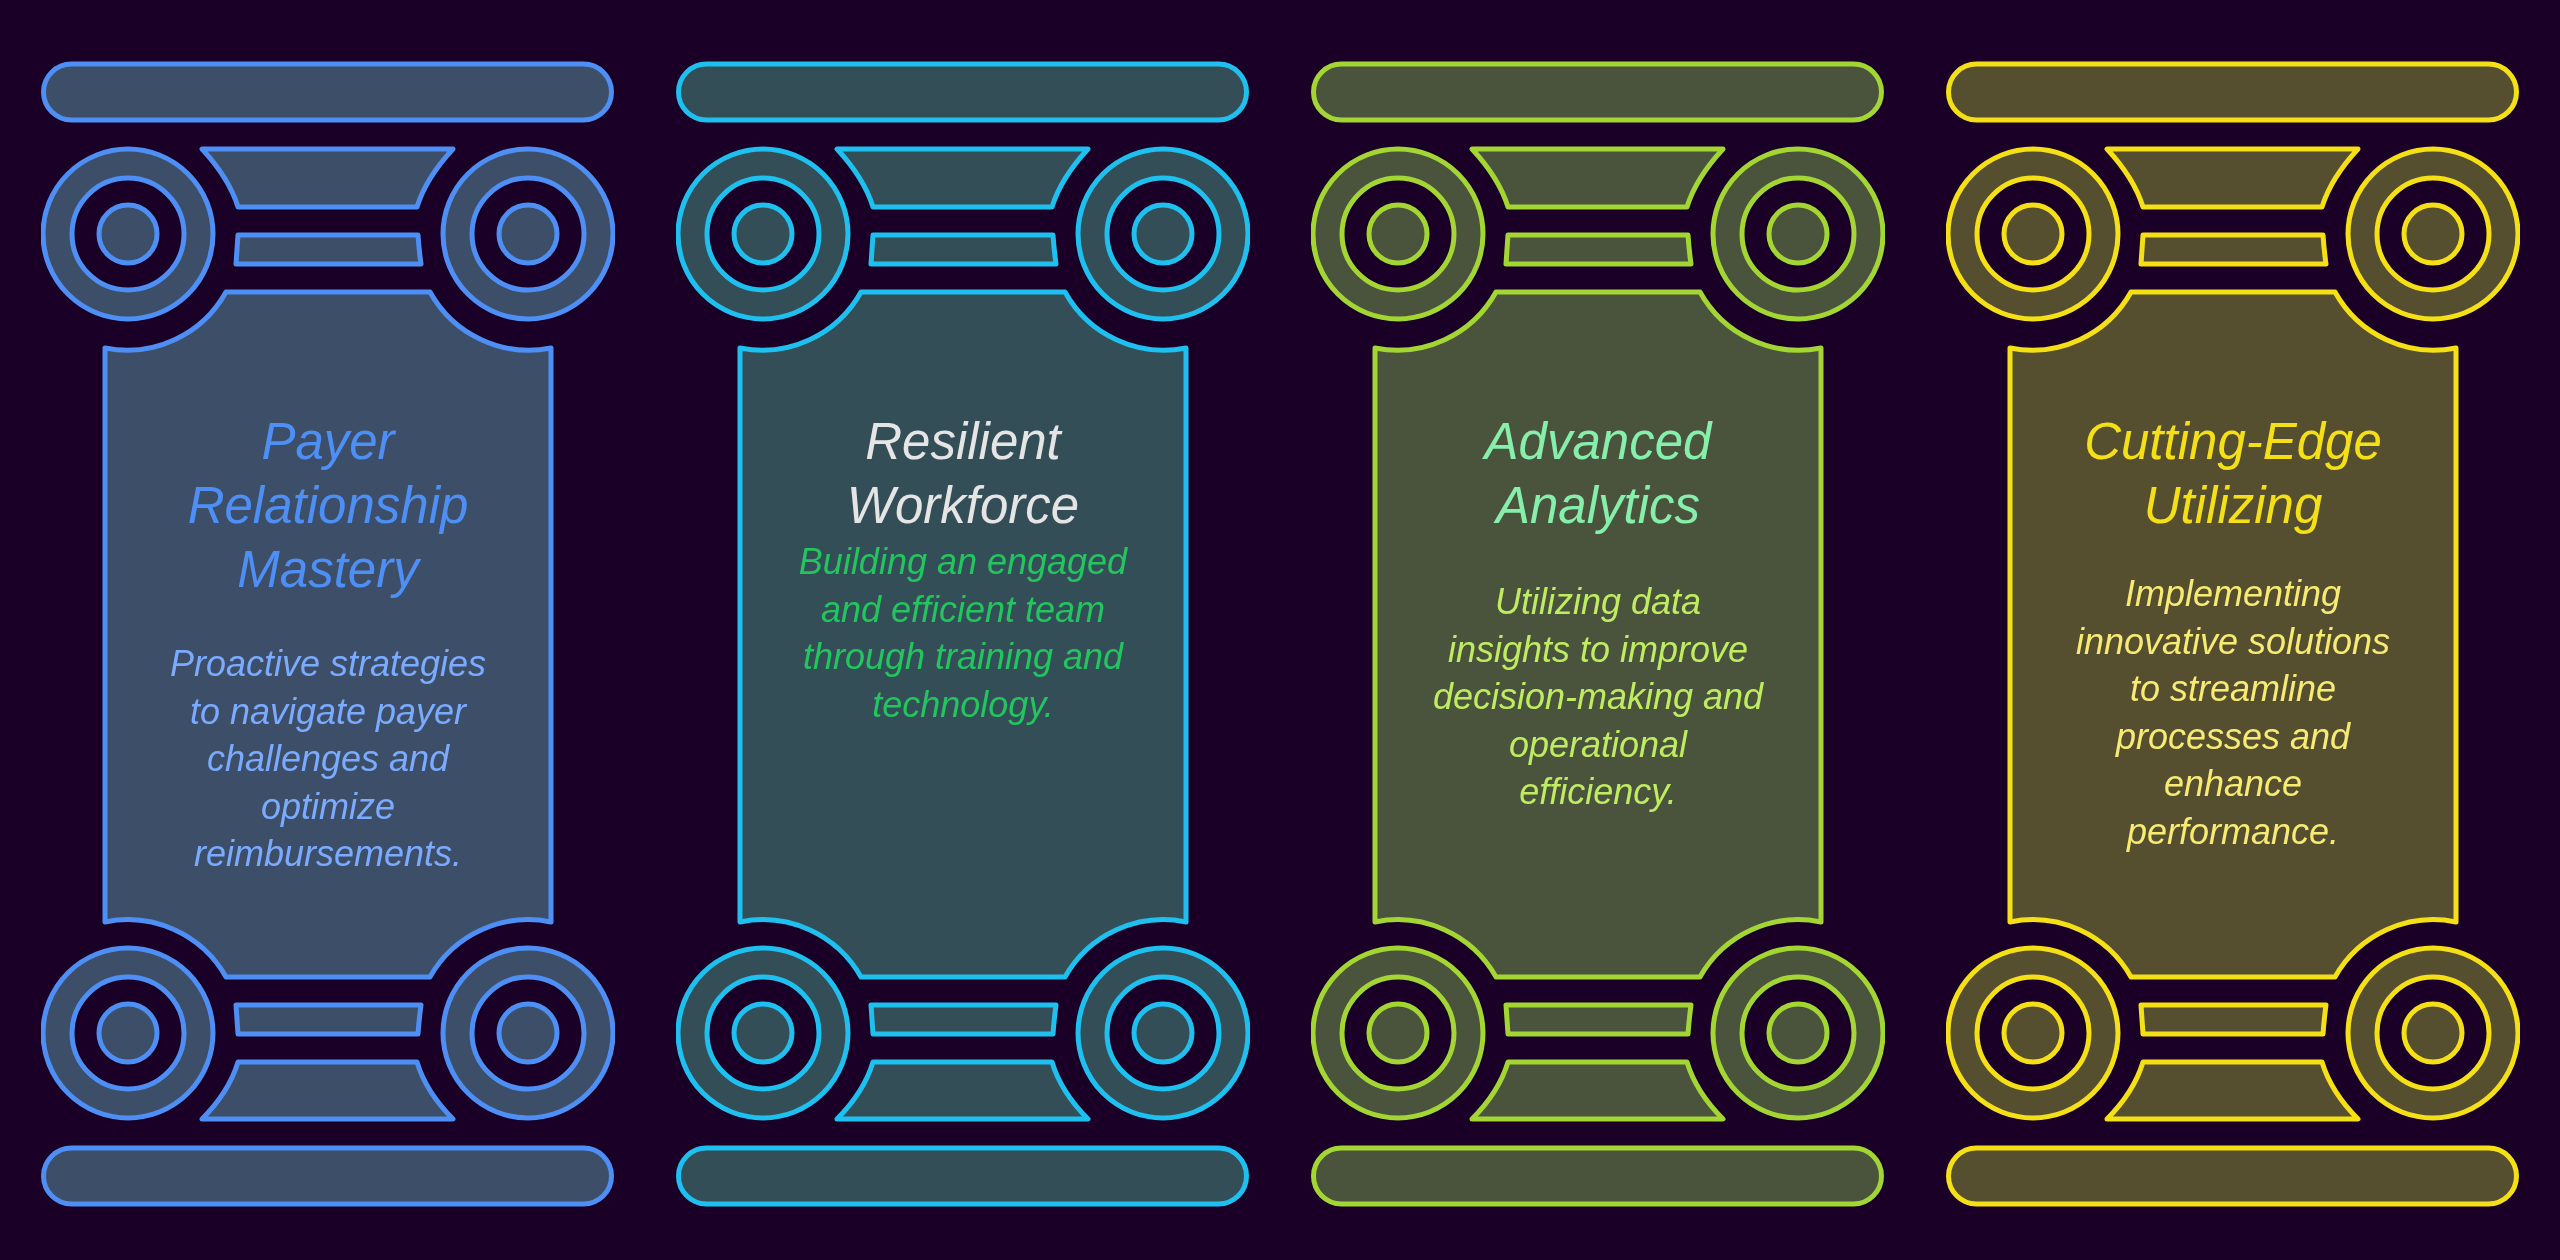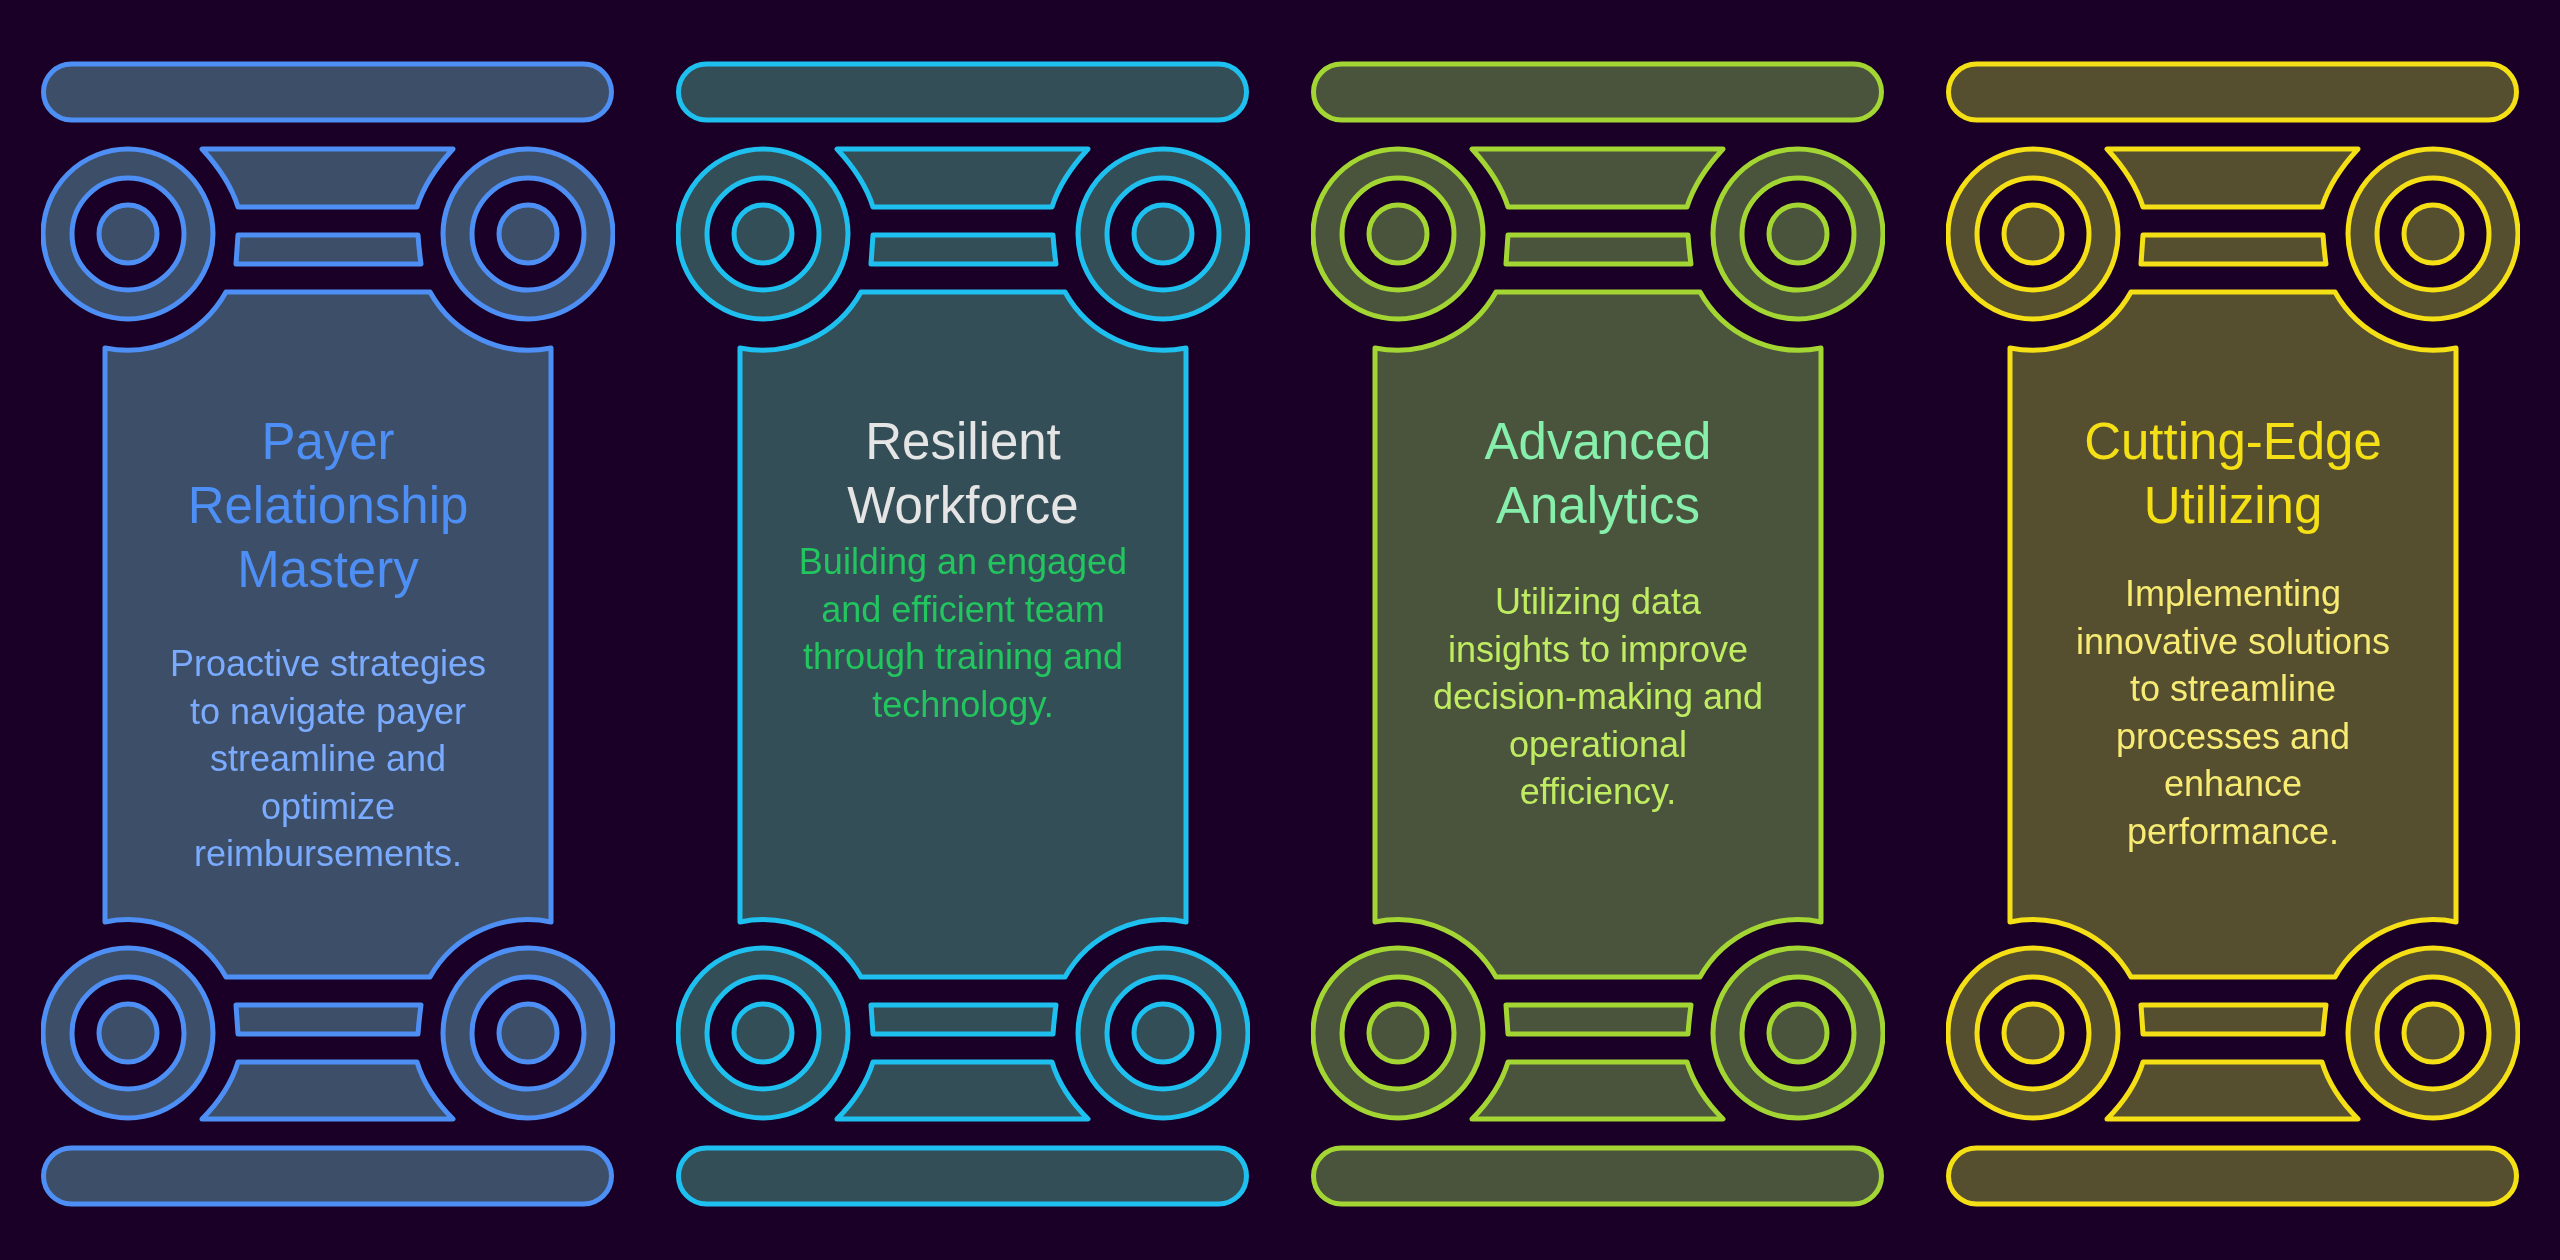--- a/index.html
+++ b/index.html
@@ -12,20 +12,21 @@
       height: 1260px;
       position: relative;
       overflow: hidden;
       font-family: "Liberation Sans", "DejaVu Sans", sans-serif;
     }
     .pillar {
       position: absolute;
       top: 0;
       width: 574px;
       height: 1204px;
+      font-style: italic;
     }
     .pillar svg {
       position: absolute;
       left: 0;
       top: 0;
       width: 574px;
       height: 1260px;
     }
     .text-block {
       position: absolute;
@@ -96,21 +97,21 @@
       <rect x="2.5" y="1148" width="568" height="56" rx="28" ry="28" stroke="#4d8ff5" fill="#3d4e68"></rect>
     </g>
   </svg>
 </div>
     <div class="text-block">
       <h2 class="title" style="color: rgb(77, 143, 245);">Payer
 Relationship
 Mastery</h2>
       <p class="desc" style="color: rgb(122, 171, 255); margin-top: 38px;">Proactive strategies
 to navigate payer
-streamline and
+challenges and
 optimize
 reimbursements.</p>
     </div>
   </div>
   <div class="pillar" style="left:676px">
     <div class="svg-holder">
   <svg viewBox="0 0 574 1260" xmlns="http://www.w3.org/2000/svg">
     <g class="shape" stroke-width="5" stroke-linejoin="round">
 
       <rect x="2.5" y="64" width="568" height="56" rx="28" ry="28" stroke="#1ec0f0" fill="#344e58"></rect>

